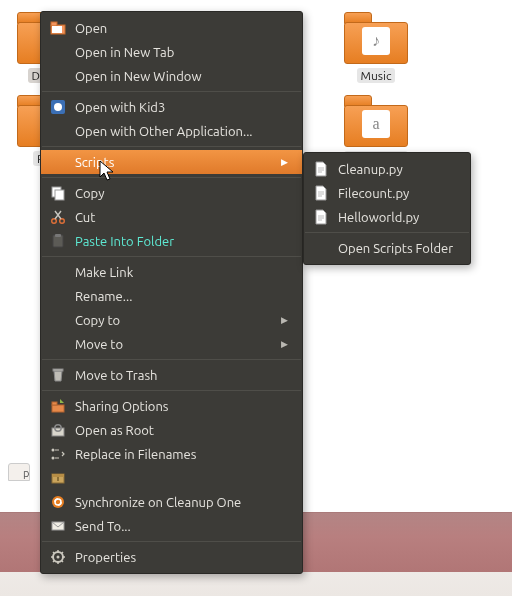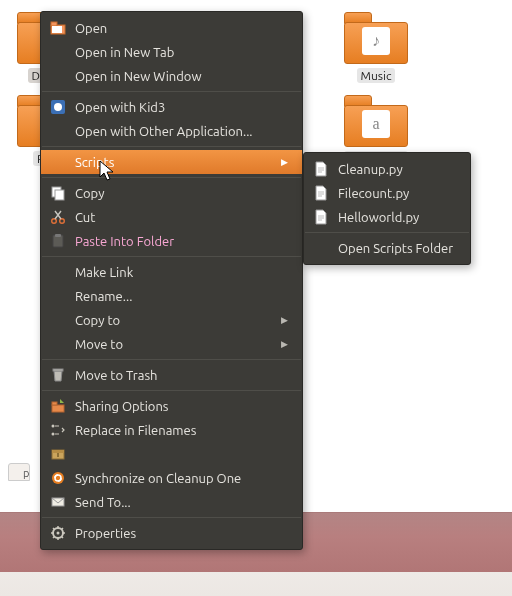--- a/index.html
+++ b/index.html
@@ -110,21 +110,21 @@
   }
   .mi .ic {
     width: 18px; height: 16px;
     margin-right: 8px;
     display: flex;
     align-items: center;
     justify-content: center;
     flex-shrink: 0;
   }
   .mi .txt { flex: 1; }
-  .mi.disabled { color: #f9a8d4; }
+  .mi.disabled { color: #5eead4; }
   .mi.hl {
     background: linear-gradient(180deg, #f29544 0%, #e07a2a 100%);
     color: #fff;
   }
   .mi .arrow {
     font-size: 9px;
     color: #bab8b2;
   }
   .mi.hl .arrow { color: #fff; }
   .sep {
@@ -283,20 +283,29 @@
           <rect x="2" y="7" width="12" height="7" fill="#e6894a" stroke="#b56430"></rect>
           <rect x="2" y="4" width="5" height="3" fill="#e6894a" stroke="#b56430"></rect>
           <path d="M10 1 L14 5 L10 5 Z" fill="#8fb84a"></path>
         </svg>
     </span>
     <span class="txt">Sharing Options</span>
   </div>
   <div class="mi">
     <span class="ic">
       <svg width="16" height="16" viewBox="0 0 16 16">
+          <rect x="2" y="6" width="12" height="8" fill="#d9d6cc" stroke="#888"></rect>
+          <circle cx="8" cy="6" r="3.2" fill="none" stroke="#888" stroke-width="1.5"></circle>
+        </svg>
+    </span>
+    <span class="txt">Open as Root</span>
+  </div>
+  <div class="mi">
+    <span class="ic">
+      <svg width="16" height="16" viewBox="0 0 16 16">
           <circle cx="3" cy="4" r="1.5" fill="#cbc8be"></circle>
           <circle cx="3" cy="12" r="1.5" fill="#cbc8be"></circle>
           <path d="M5 4 H9 M5 12 H9 M12 6 L14 8 L12 10" stroke="#cbc8be" stroke-width="1.2" fill="none"></path>
         </svg>
     </span>
     <span class="txt">Replace in Filenames</span>
   </div>
   <div class="mi">
     <span class="ic">
       <svg width="16" height="16" viewBox="0 0 16 16">

